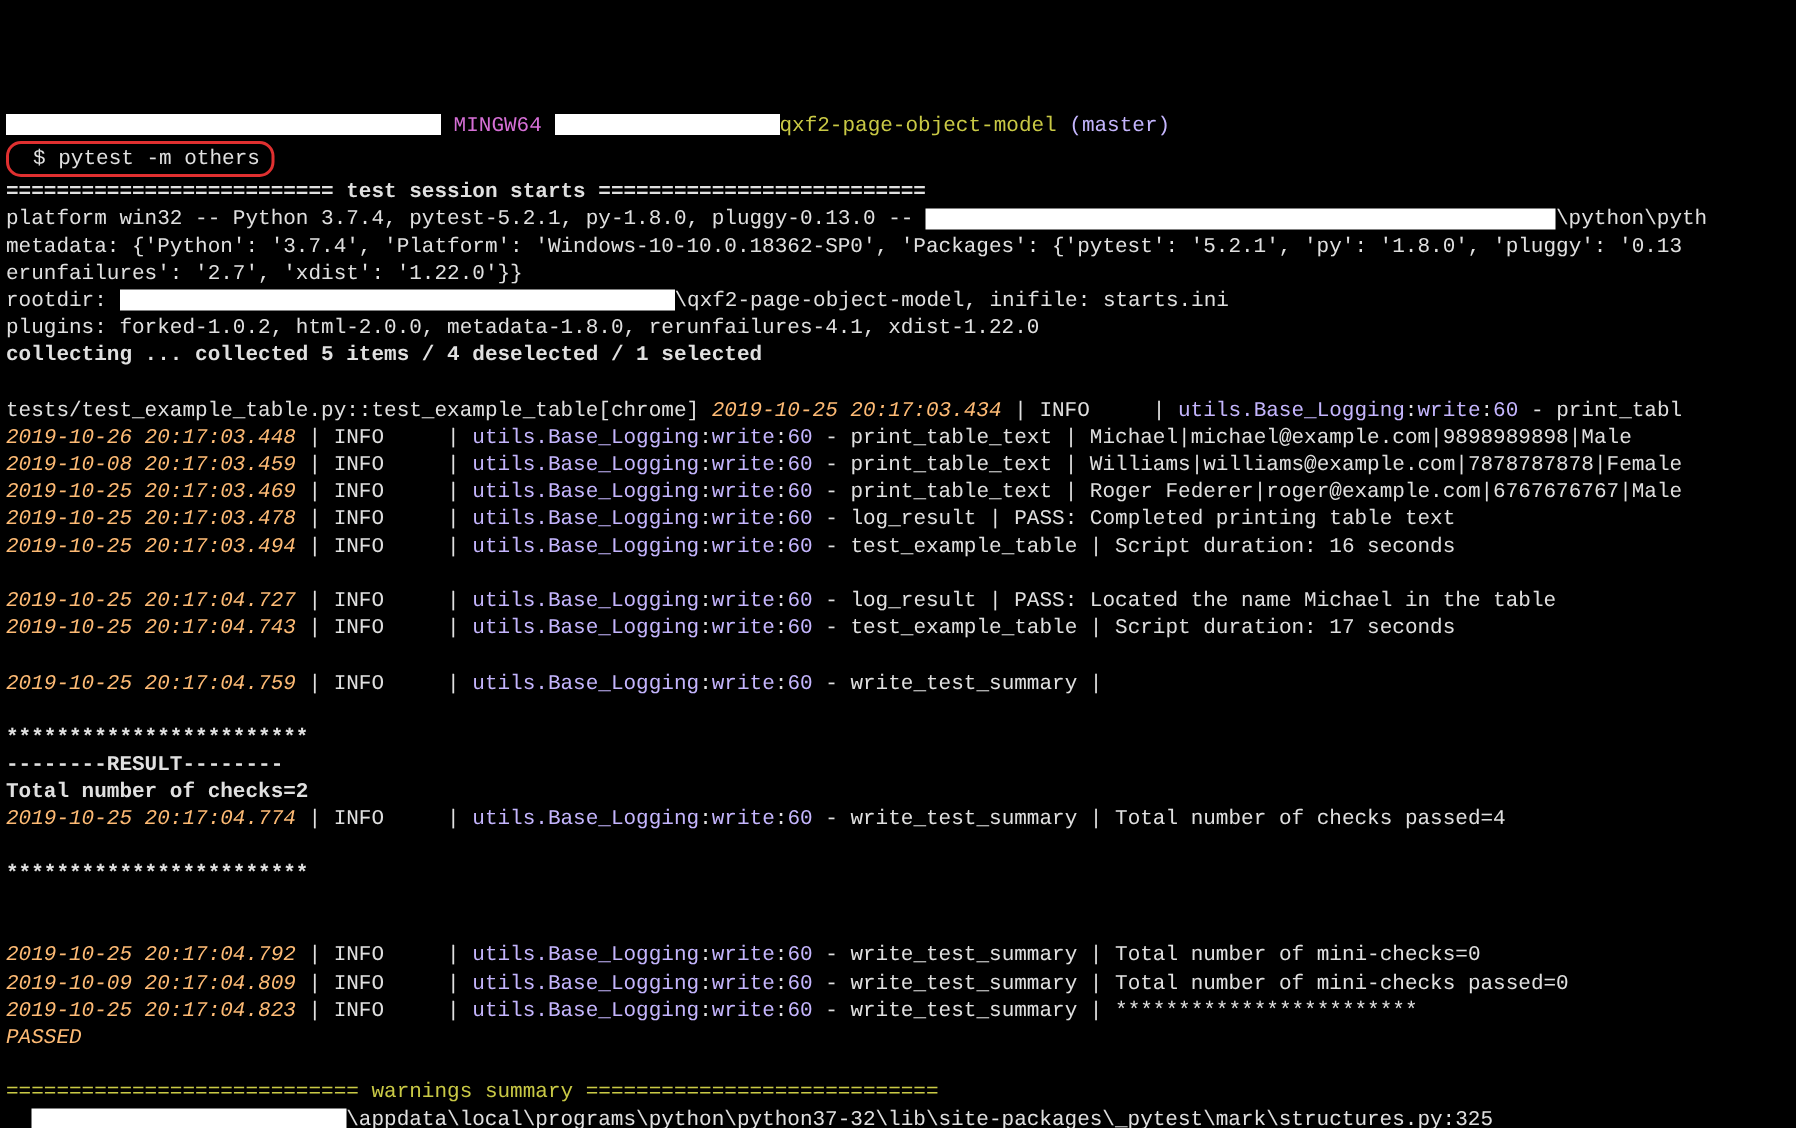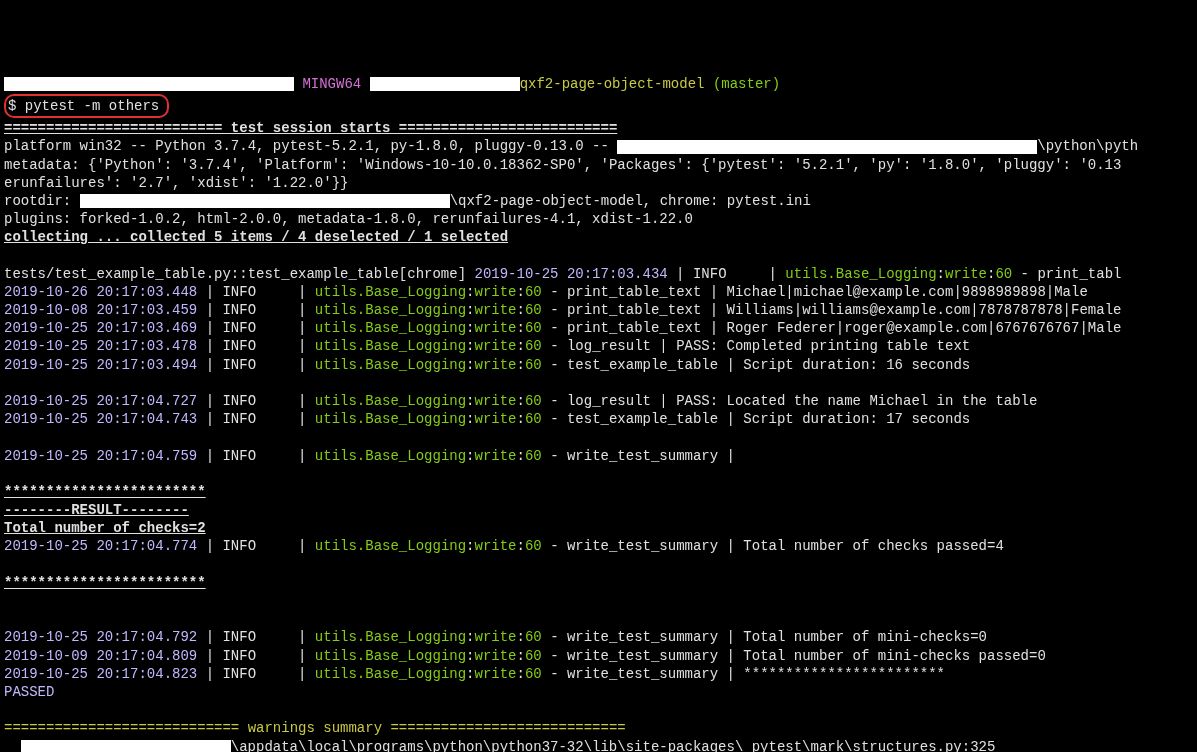--- a/index.html
+++ b/index.html
@@ -10,31 +10,31 @@
     font-family: Consolas, 'Courier New', monospace;
     font-size: 14px;
     line-height: 1.3;
     white-space: pre;
     overflow-x: hidden;
     width: 1197px;
   }
   .terminal {
     padding: 2px 4px;
   }
-  .green { color: #c4b5fd; }
+  .green { color: #fdba74; font-style: italic; }
   .yellow { color: #c9c945; }
   .purple { color: #d66fd6; font-family: Liberation Mono, monospace; }
-  .cyan { color: #84cc16; }
+  .cyan { color: #c4b5fd; }
   .white { color: #e0e0e0; }
-  .bold { font-weight: bold; text-decoration: underline; }
+  .bold { font-weight: bold; }
   .prompt-box {
     border: 2px solid #e03030;
     border-radius: 10px;
     display: inline-block;
-    padding: 1px 8px 1px 2px;
+    padding: 1px 8px 1px 16px;
     margin: 1px 0;
   }
   .redact {
     background: #fff;
     color: #fff;
     display: inline-block;
     height: 14px;
     vertical-align: middle;
   }
 </style>
@@ -42,21 +42,21 @@
 <body>
 
 
 <div class="terminal">
 <span class="redact" style="width:290px"></span> <span class="purple">MINGW64</span> <span class="redact" style="width:150px"></span><span class="yellow">qxf2-page-object-model</span> <span class="cyan">(master)</span>
 <span class="prompt-box"><span class="white">$</span> <span class="white">pytest -m others</span></span>
 <span class="white bold">========================== test session starts ==========================</span>
 <span class="white">platform win32 -- Python 3.7.4, pytest-5.2.1, py-1.8.0, pluggy-0.13.0 -- </span><span class="redact" style="width:420px"></span><span class="white">\python\pyth</span>
 <span class="white">metadata: {'Python': '3.7.4', 'Platform': 'Windows-10-10.0.18362-SP0', 'Packages': {'pytest': '5.2.1', 'py': '1.8.0', 'pluggy': '0.13</span>
 <span class="white">erunfailures': '2.7', 'xdist': '1.22.0'}}</span>
-<span class="white">rootdir: </span><span class="redact" style="width:370px"></span><span class="white">\qxf2-page-object-model, chrome: pytest.ini</span>
+<span class="white">rootdir: </span><span class="redact" style="width:370px"></span><span class="white">\qxf2-page-object-model, inifile: starts.ini</span>
 <span class="white">plugins: forked-1.0.2, html-2.0.0, metadata-1.8.0, rerunfailures-4.1, xdist-1.22.0</span>
 <span class="white bold">collecting ... collected 5 items / 4 deselected / 1 selected</span>
 
 <span class="white">tests/test_example_table.py::test_example_table[chrome] </span><span class="green">2019-10-25 20:17:03.434</span><span class="white"> | INFO     | </span><span class="cyan">utils.Base_Logging</span><span class="white">:</span><span class="cyan">write</span><span class="white">:</span><span class="cyan">60</span><span class="white"> - print_tabl</span>
 <span class="green">2019-10-26 20:17:03.448</span><span class="white"> | INFO     | </span><span class="cyan">utils.Base_Logging</span><span class="white">:</span><span class="cyan">write</span><span class="white">:</span><span class="cyan">60</span><span class="white"> - print_table_text | Michael|michael@example.com|9898989898|Male</span>
 <span class="green">2019-10-08 20:17:03.459</span><span class="white"> | INFO     | </span><span class="cyan">utils.Base_Logging</span><span class="white">:</span><span class="cyan">write</span><span class="white">:</span><span class="cyan">60</span><span class="white"> - print_table_text | Williams|williams@example.com|7878787878|Female</span>
 <span class="green">2019-10-25 20:17:03.469</span><span class="white"> | INFO     | </span><span class="cyan">utils.Base_Logging</span><span class="white">:</span><span class="cyan">write</span><span class="white">:</span><span class="cyan">60</span><span class="white"> - print_table_text | Roger Federer|roger@example.com|6767676767|Male</span>
 <span class="green">2019-10-25 20:17:03.478</span><span class="white"> | INFO     | </span><span class="cyan">utils.Base_Logging</span><span class="white">:</span><span class="cyan">write</span><span class="white">:</span><span class="cyan">60</span><span class="white"> - log_result | PASS: Completed printing table text</span>
 <span class="green">2019-10-25 20:17:03.494</span><span class="white"> | INFO     | </span><span class="cyan">utils.Base_Logging</span><span class="white">:</span><span class="cyan">write</span><span class="white">:</span><span class="cyan">60</span><span class="white"> - test_example_table | Script duration: 16 seconds</span>
 

